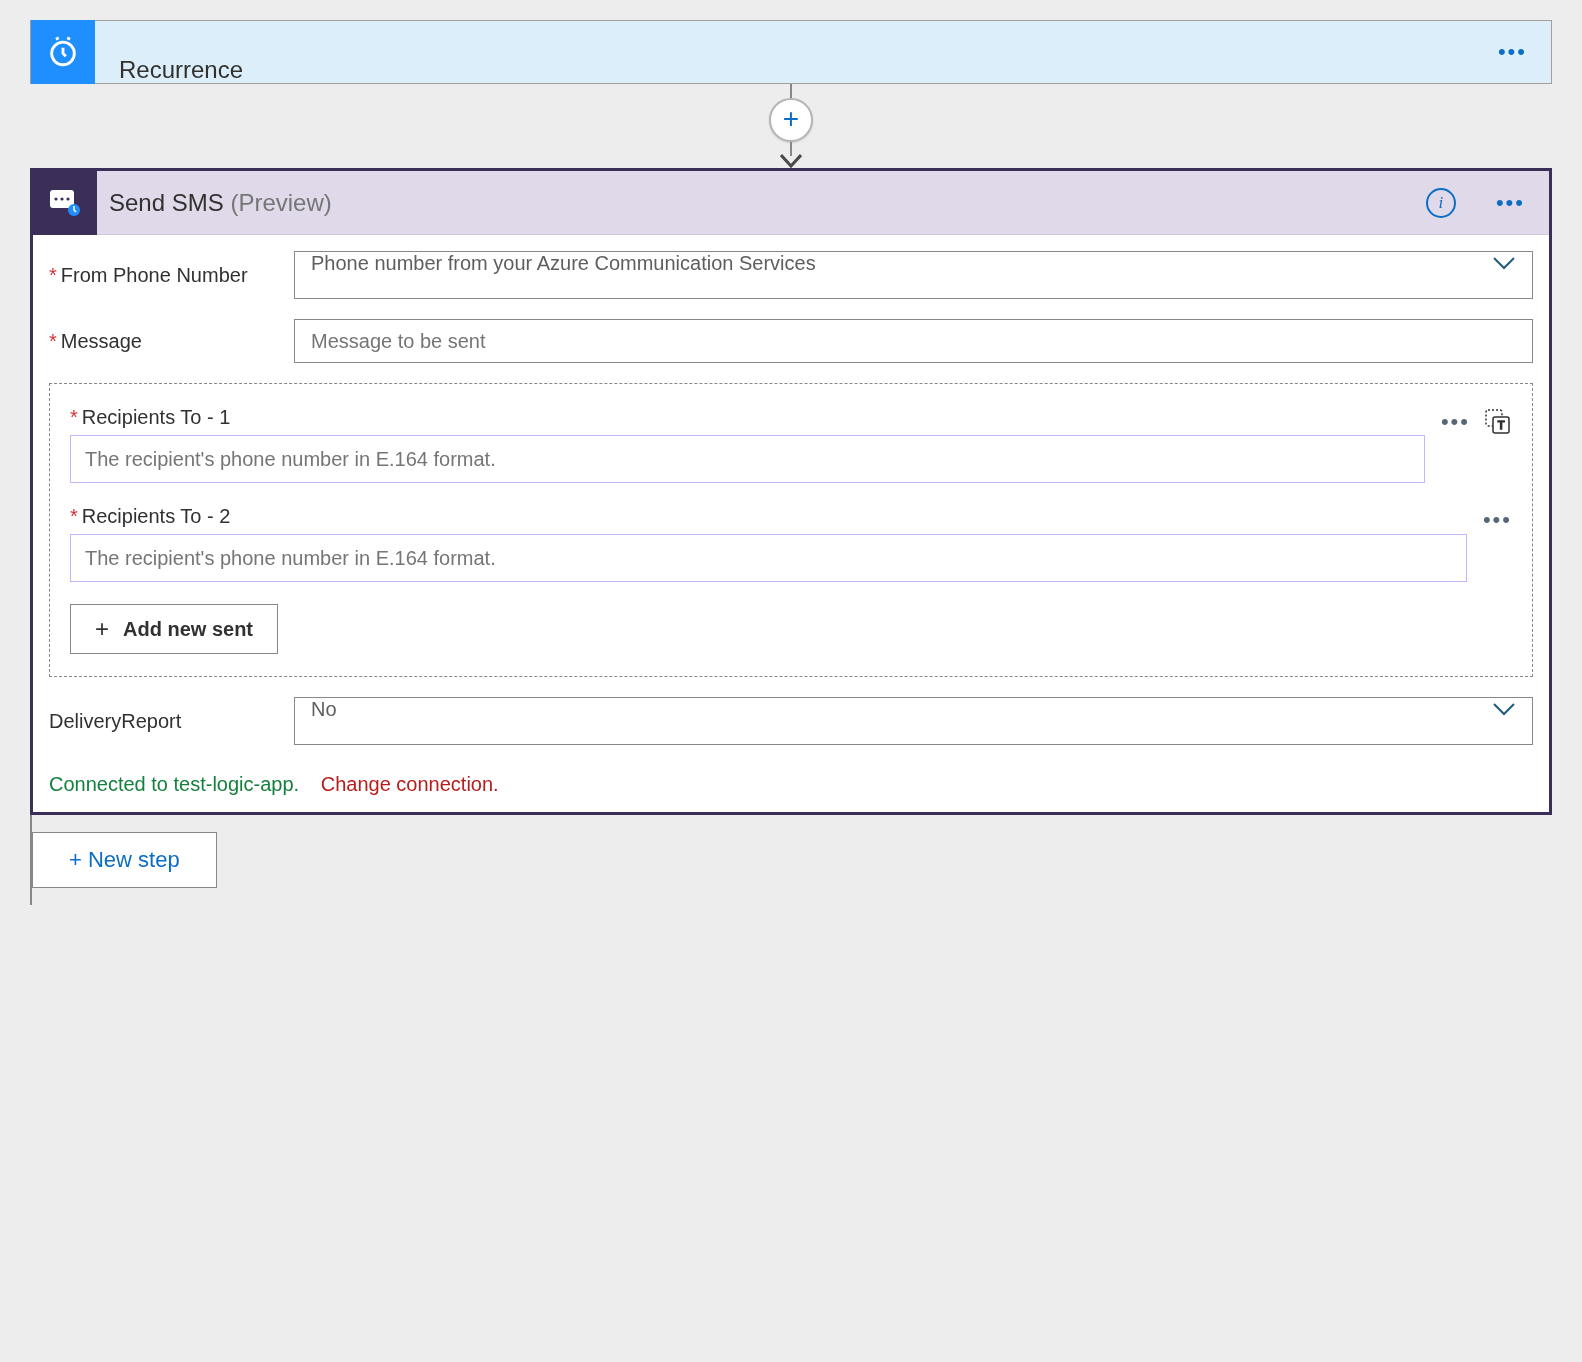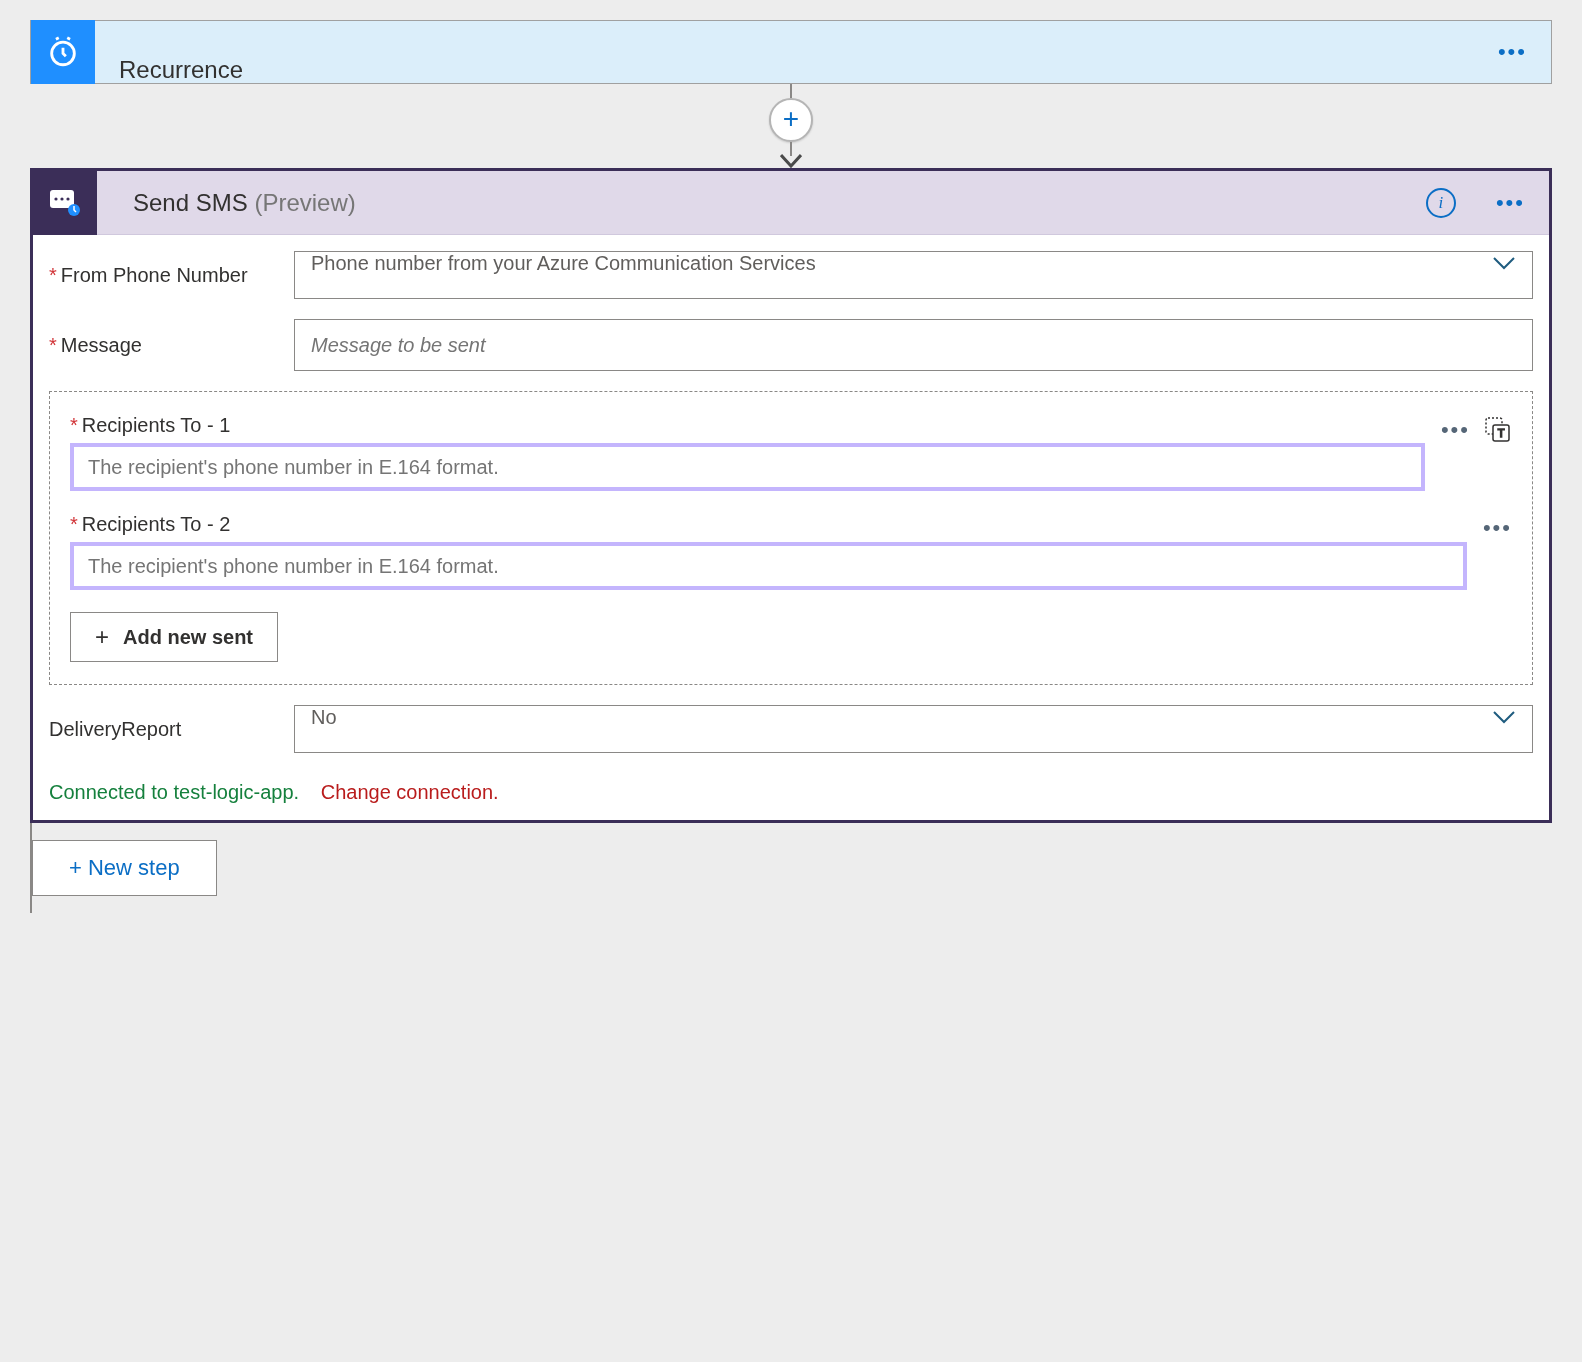--- a/index.html
+++ b/index.html
@@ -11,37 +11,37 @@
     .more-btn { padding: 0 24px; color: #0b6ec5; font-size: 22px; letter-spacing: 2px; cursor: pointer; }
     .connector-col { display: flex; flex-direction: column; align-items: center; }
     .line-short { width: 2px; height: 14px; background: #8a8886; }
     .plus-circle { width: 44px; height: 44px; border-radius: 50%; background: #fff; border: 2px solid #b5b5b5; display: flex; align-items: center; justify-content: center; box-shadow: 0 1px 2px rgba(0,0,0,0.15); cursor: pointer; }
     .plus-circle span { color: #0b6ec5; font-size: 28px; font-weight: 300; line-height: 1; margin-top: -3px; }
     .arrow-head { margin-top: -2px; }
     .arrow-head svg { display: block; }
     .sms-card { border: 3px solid #3b2e58; background: #fff; }
     .sms-header { display: flex; align-items: center; background: #e0d9e9; height: 64px; border-bottom: 1px solid #d0c8dd; }
     .sms-icon-box { width: 64px; height: 64px; background: #3b2e58; display: flex; align-items: center; justify-content: center; }
-    .sms-title { padding-left: 36px; font-size: 24px; color: #323130; }
+    .sms-title { padding-left: 12px; font-size: 24px; color: #323130; }
     .sms-preview { color: #767676; }
     .sms-header .flex-spacer { flex: 1; }
     .info-icon { width: 30px; height: 30px; border: 2px solid #0b6ec5; border-radius: 50%; display: flex; align-items: center; justify-content: center; color: #0b6ec5; font-size: 17px; font-style: italic; font-family: Georgia, serif; margin-right: 16px; cursor: pointer; }
     .sms-body { padding: 16px; }
     .form-row { display: flex; align-items: center; margin-bottom: 20px; }
     .form-label { width: 245px; font-size: 20px; color: #323130; }
     .req { color: #d13438; margin-right: 4px; }
     .select-box { flex: 1; border: 1px solid #8a8886; height: 48px; display: flex; padding: 0 16px; font-size: 20px; color: #605e5c; background: #fff; cursor: pointer; }
     .select-box .flex-spacer { flex: 1; }
     .chevron { color: #1f5c7f; }
-    .text-input { flex: 1; border: 1px solid #8a8886; height: 52px; padding: 0 16px; font-size: 20px; color: #605e5c; background: #fff; font-style: italic; }
+    .text-input { flex: 1; border: 1px solid #8a8886; height: 44px; padding: 0 16px; font-size: 20px; color: #605e5c; background: #fff; }
     .recipients-box { border: 1px dashed #8a8886; padding: 22px 20px; margin-bottom: 20px; }
     .recip-row { display: flex; align-items: flex-start; margin-bottom: 22px; }
     .recip-main { flex: 1; }
     .recip-label { font-size: 20px; color: #323130; margin-bottom: 6px; }
-    .recip-input { width: 100%; border: 4px solid #c4b5fd; height: 48px; padding: 0 14px; font-size: 20px; color: #605e5c; background: #fff; }
+    .recip-input { width: 100%; border: 1px solid #c4b5fd; height: 48px; padding: 0 14px; font-size: 20px; color: #605e5c; background: #fff; }
     .recip-actions { display: flex; align-items: center; gap: 14px; padding-left: 16px; padding-top: 2px; }
     .recip-more { color: #556677; font-size: 22px; letter-spacing: 2px; cursor: pointer; }
     .switch-icon { width: 28px; height: 28px; display: flex; align-items: center; justify-content: center; cursor: pointer; }
     .add-item-btn { border: 1px solid #8a8886; background: #fff; padding: 10px 24px; display: inline-flex; align-items: center; gap: 14px; cursor: pointer; font-size: 20px; font-weight: 600; color: #323130; }
     .add-item-btn span.plus { font-size: 24px; font-weight: 300; }
     .connection-row { margin-top: 28px; font-size: 20px; }
     .conn-text { color: #15803d; }
     .conn-link { color: #b91c1c; margin-left: 16px; cursor: pointer; margin-top: 33px; }
     .new-step-area { display: flex; align-items: center; margin-top: 0; }
     .line-long { width: 2px; height: 90px; background: #8a8886; }

